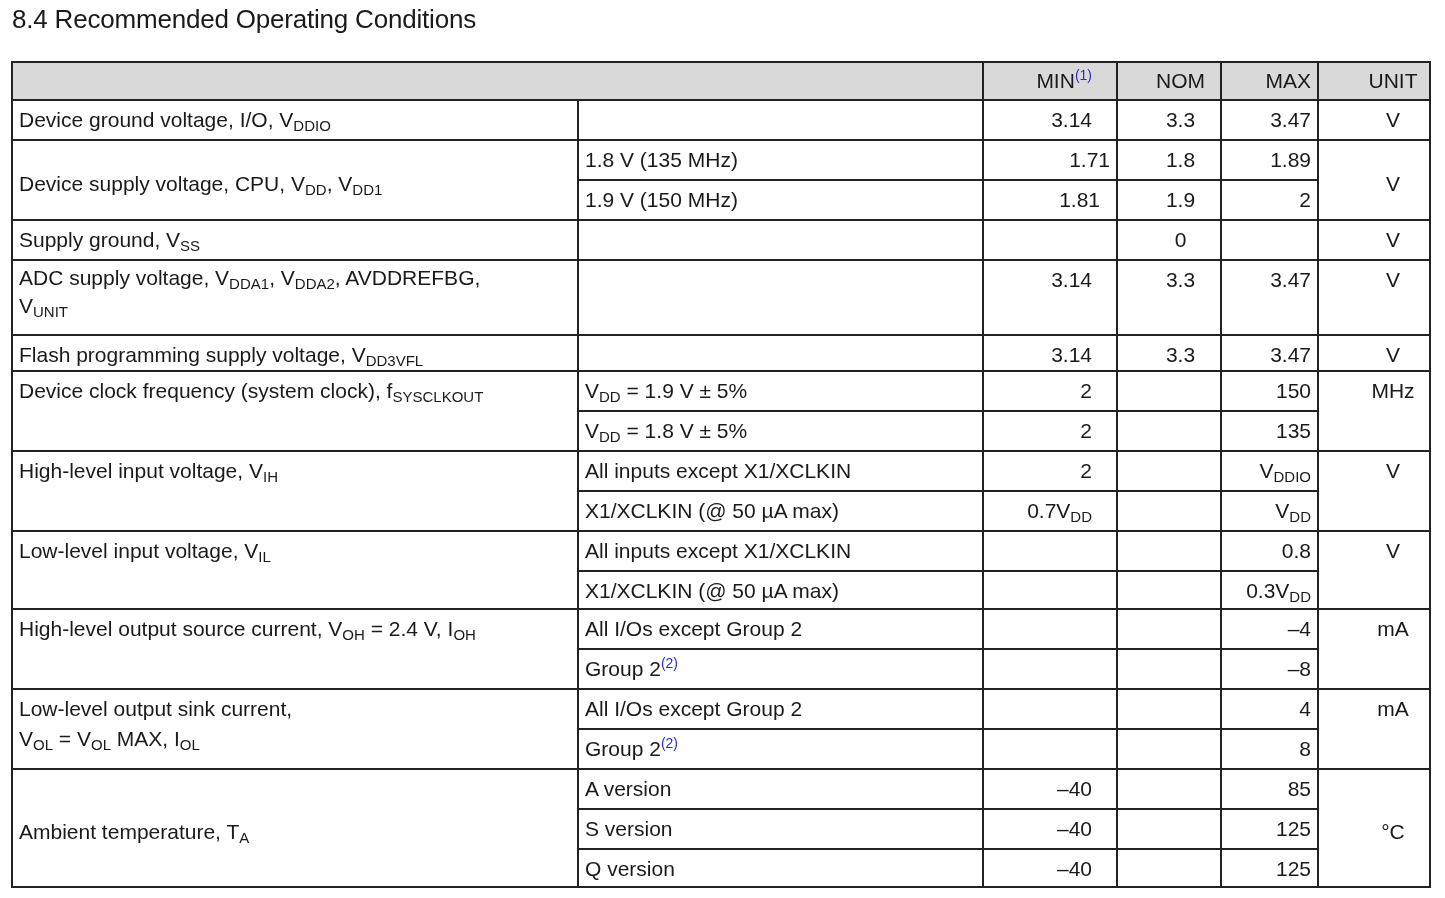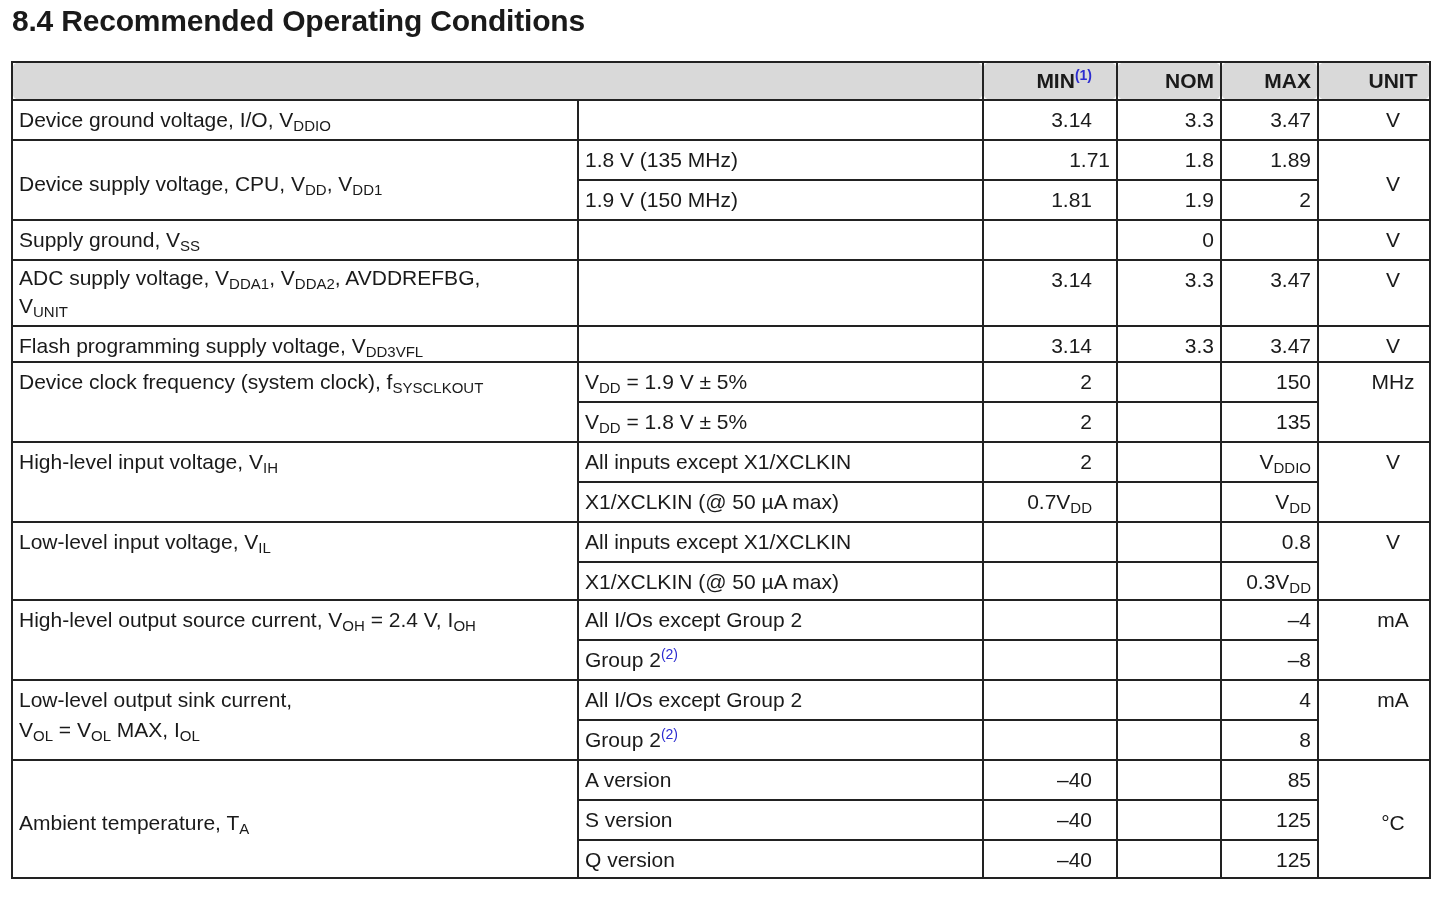--- a/index.html
+++ b/index.html
@@ -1,24 +1,24 @@
 <!DOCTYPE html>
 <html><head>
 <meta charset="utf-8">
 <style>
   html,body{margin:0;padding:0;background:#fff;}
   body{width:1445px;height:898px;position:relative;overflow:hidden;font-family:"Liberation Sans",sans-serif;color:#1a1a1a;}
-  .title{position:absolute;left:12px;top:4px;font-size:30px;font-weight:bold;letter-spacing:-0.2px;}
+  .title{position:absolute;left:12px;top:4px;font-size:26px;font-weight:normal;letter-spacing:-0.2px;}
   table{position:absolute;left:11px;top:61px;border-collapse:collapse;table-layout:fixed;font-size:21px;}
   td,th{border:2px solid #222;padding:0 6px;vertical-align:top;line-height:24px;}
-  th{background:#d9d9d9;font-weight:bold;height:36px;vertical-align:middle;font-size:21px;border-radius:8px;}
+  th{background:#d9d9d9;font-weight:normal;height:36px;vertical-align:middle;font-size:21px;}
   th.blank{background:#d9d9d9;}
   td{height:36px;padding-top:7px;box-sizing:border-box;}
   .num{text-align:right;padding-right:6px;}
-  .nomc{text-align:right;padding-left:29px;}
+  .nomc{text-align:center;padding-left:29px;}
   .unit{text-align:center;padding-left:44px;}
   .vmid{vertical-align:middle;}
   sub{font-size:15px;vertical-align:-4px;line-height:0;}
   sup{font-size:14px;color:#2b2bd0;vertical-align:8px;line-height:0;}
 </style>
 </head>
 <body>
 
 <div class="title">8.4 Recommended Operating Conditions</div>
 
@@ -54,35 +54,35 @@
     <tr style="height:40px">
       <td rowspan="2" class="vmid"><span>Device supply voltage, CPU, V</span><sub>DD</sub><span>, V</span><sub>DD1</sub></td>
       <td>1.8 V (135 MHz)</td>
       <td class="num" style="">1.71</td>
       <td class="nomc">1.8</td>
       <td class="num">1.89</td>
       <td rowspan="2" class="unit vmid">V</td>
     </tr>
     <tr style="height:40px">
       <td>1.9 V (150 MHz)</td>
-      <td class="num" style="padding-right:24px">1.81</td>
+      <td class="num" style="padding-right:16px">1.81</td>
       <td class="nomc">1.9</td>
       <td class="num">2</td>
     </tr>
 
     <tr style="height:40px">
       <td><span>Supply ground, V</span><sub>SS</sub></td>
       <td></td>
       <td class="num" style="padding-right:24px"></td>
       <td class="nomc">0</td>
       <td class="num"></td>
       <td class="unit">V</td>
     </tr>
 
-    <tr style="height:66px">
+    <tr style="height:75px">
       <td style="line-height:28px;padding-top:3px"><span>ADC supply voltage, V</span><sub>DDA1</sub><span>, V</span><sub>DDA2</sub><span>, AVDDREFBG,</span><br><span>V</span><sub>UNIT</sub></td>
       <td></td>
       <td class="num" style="padding-right:24px">3.14</td>
       <td class="nomc">3.3</td>
       <td class="num">3.47</td>
       <td class="unit">V</td>
     </tr>
 
     <tr style="height:32px">
       <td><span>Flash programming supply voltage, V</span><sub>DD3VFL</sub></td>

